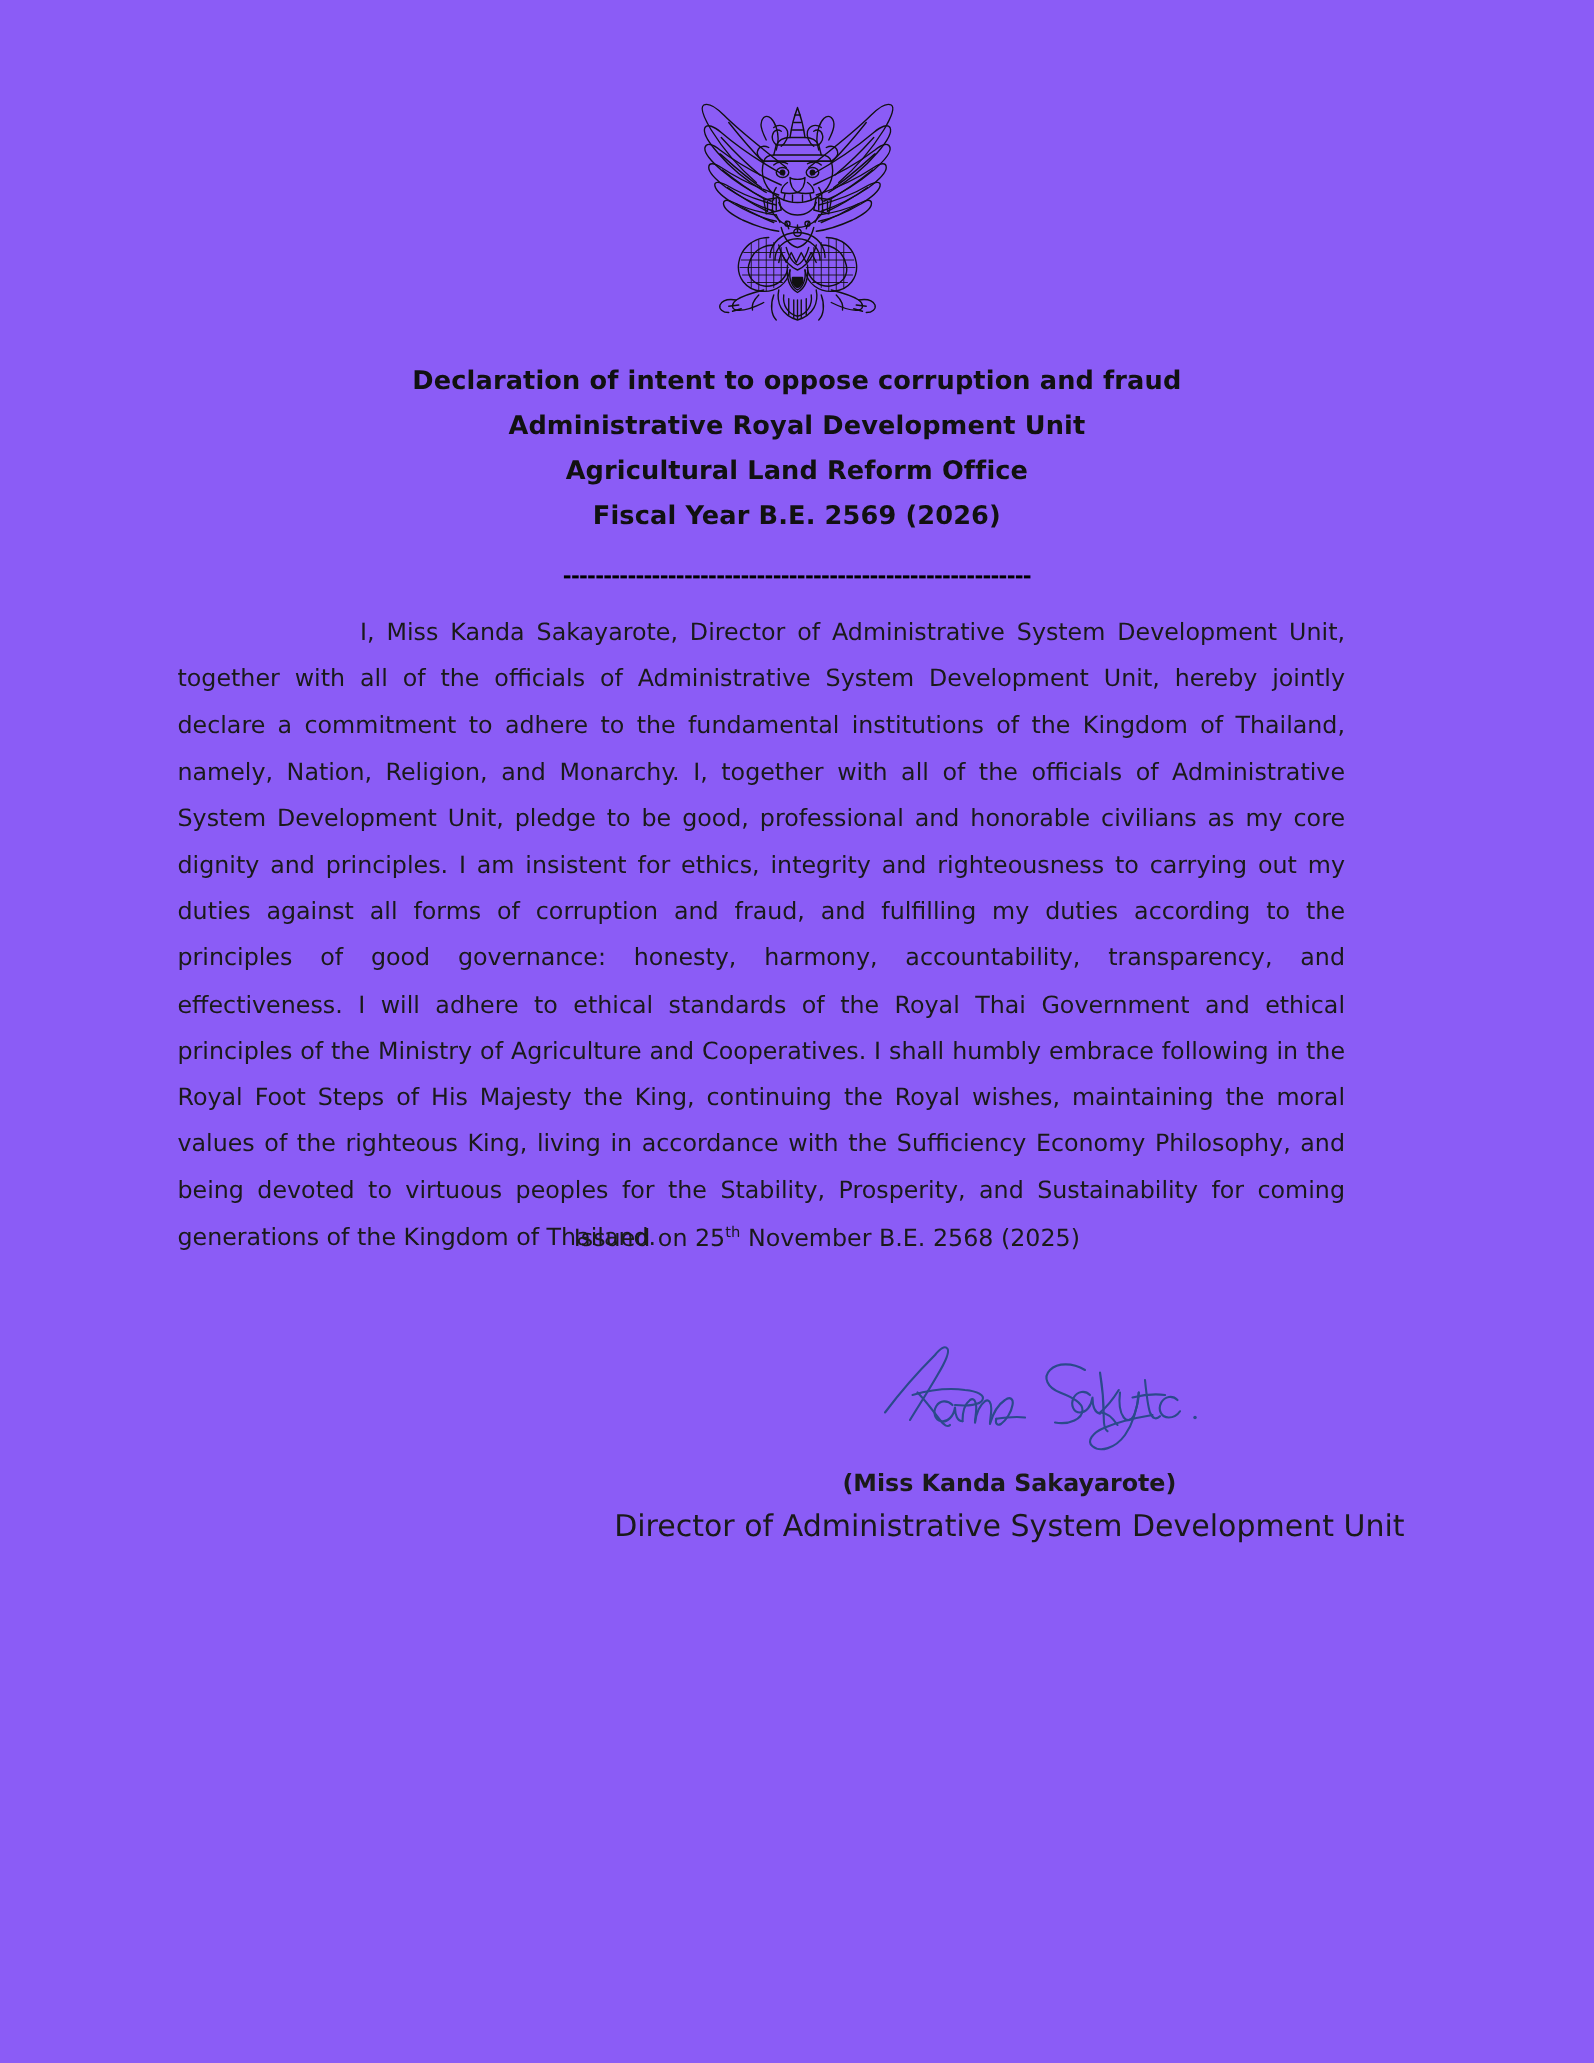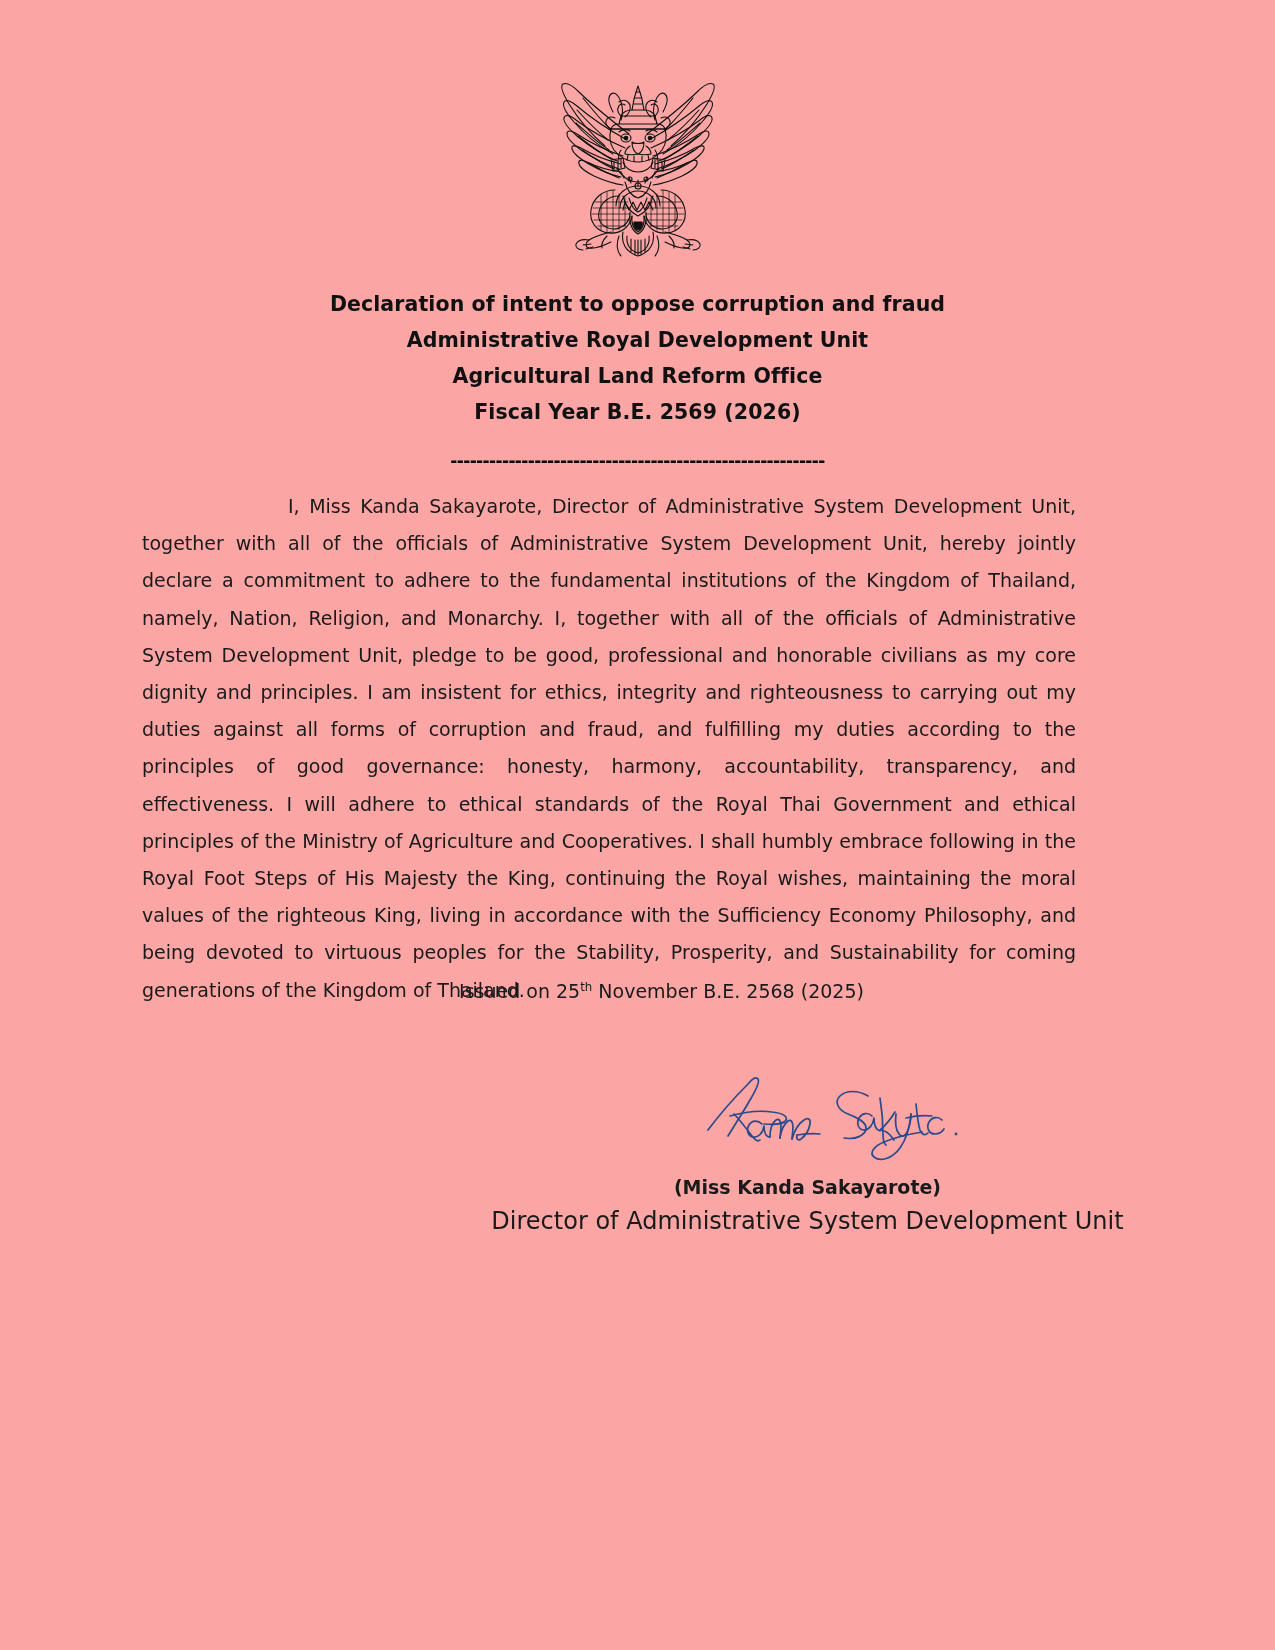--- a/index.html
+++ b/index.html
@@ -10,21 +10,21 @@
   }
   body {
     font-family: "DejaVu Sans", sans-serif;
     color: #000000;
   }
   .page {
     position: relative;
     width: 1275px;
     height: 1650px;
     margin: 0 auto;
-    background: #fca5a5;
+    background: #8b5cf6;
     overflow: hidden;
   }
 
   
   .emblem-wrap {
     position: absolute;
     top: 72px;
     left: 0;
     width: 1275px;
     display: flex;

